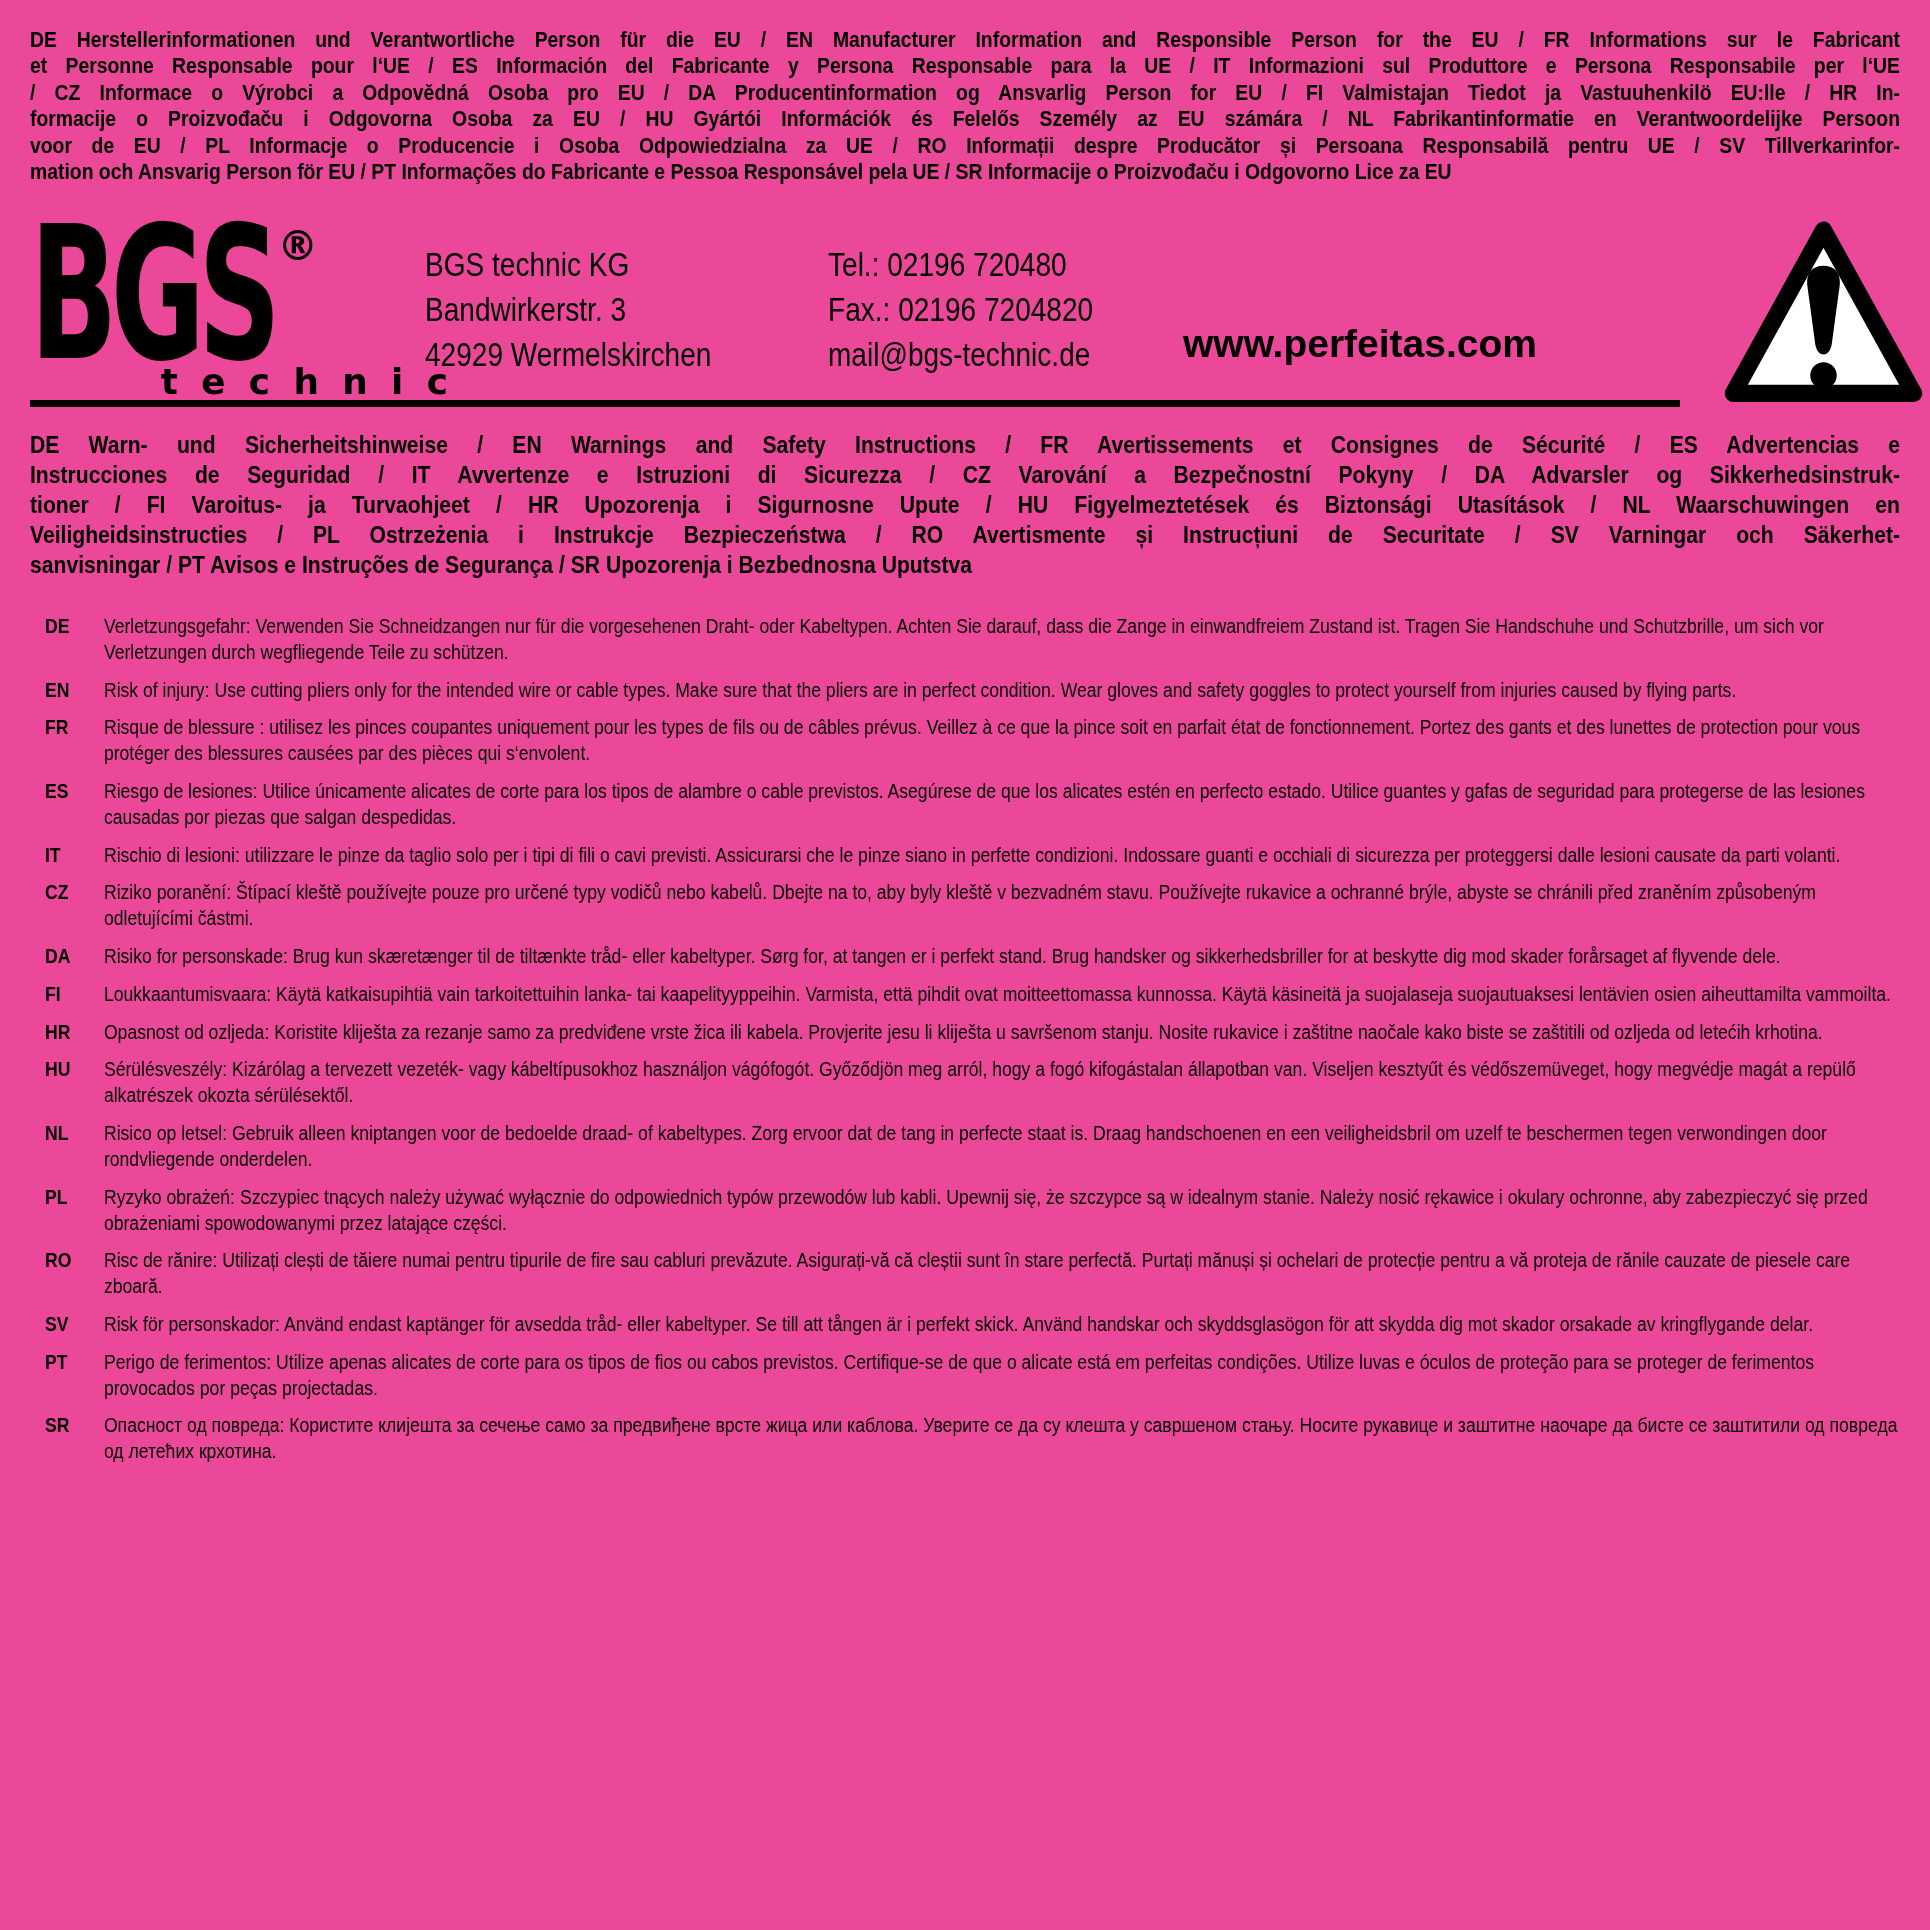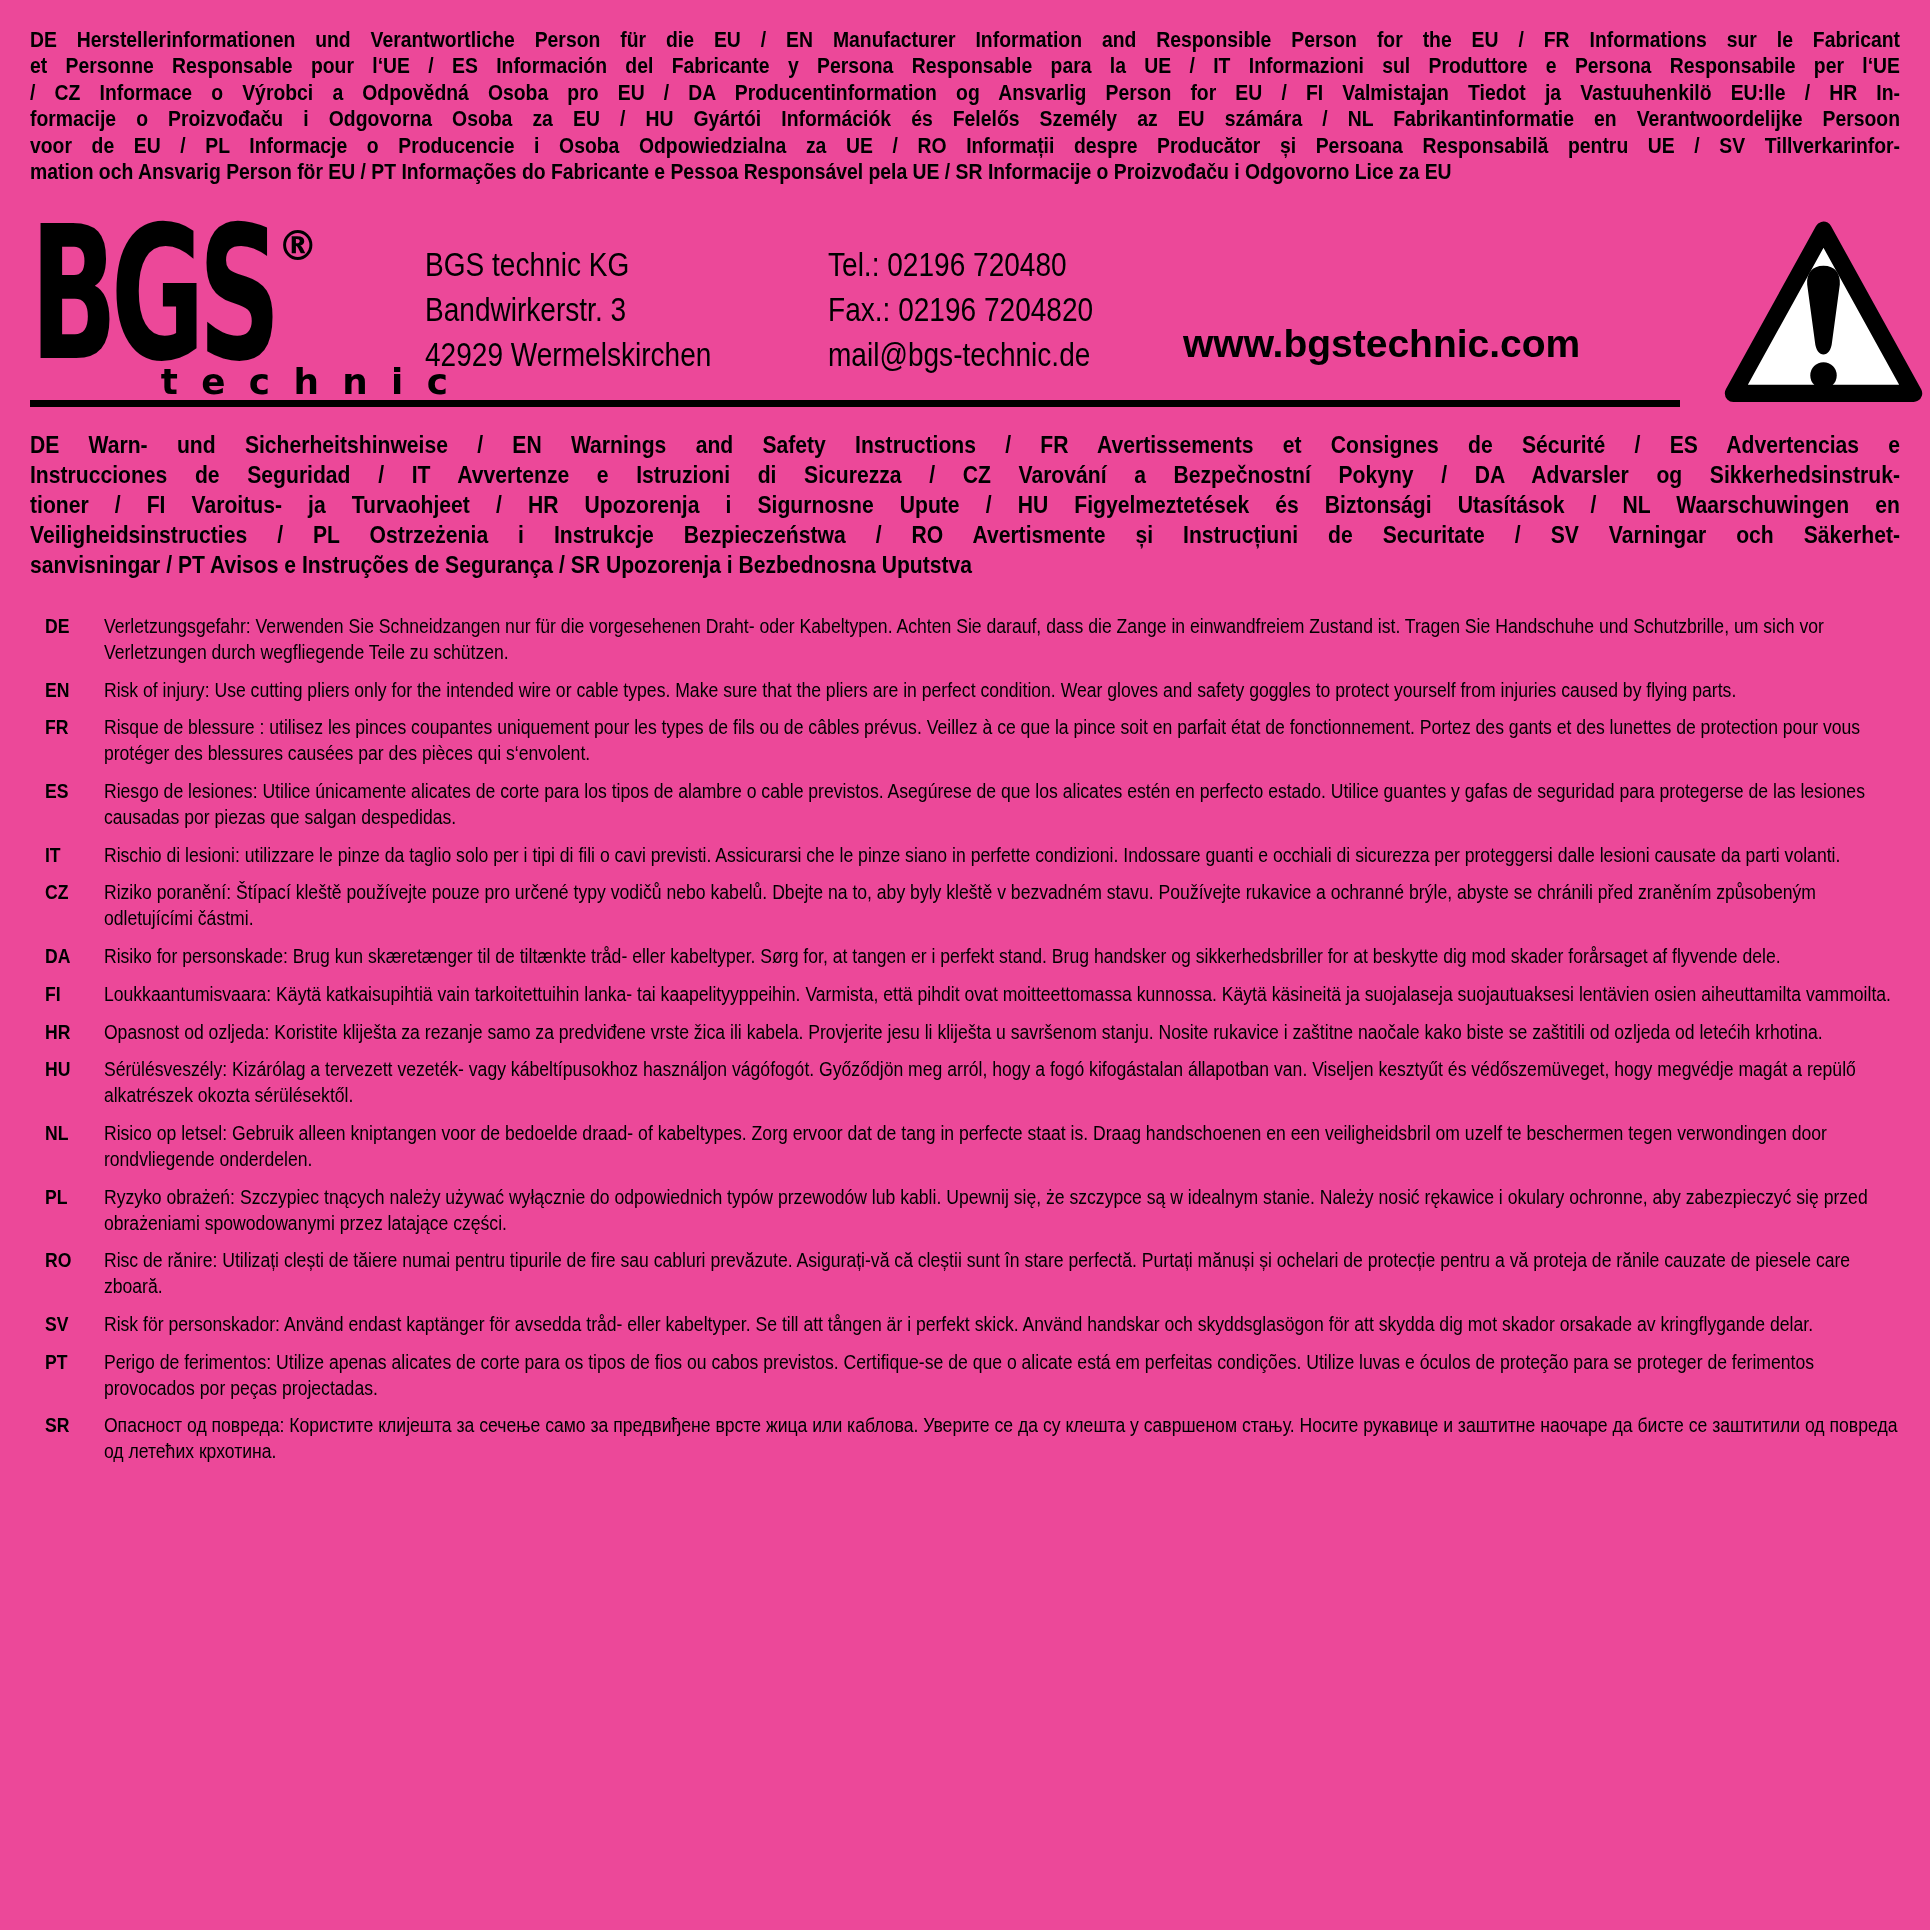--- a/index.html
+++ b/index.html
@@ -89,21 +89,21 @@
       <div>Bandwirkerstr. 3</div>
       <div>42929 Wermelskirchen</div>
     </div>
 
     <div class="contact-block">
       <div>Tel.: 02196 720480</div>
       <div>Fax.: 02196 7204820</div>
       <div>mail@bgs-technic.de</div>
     </div>
 
-    <div class="website">www.bgstechnic.com</div>
+    <div class="website">www.perfeitas.com</div>
 
     <div class="triangle-box">
       <svg width="199" height="187" viewBox="0 0 256 240">
         <path d="M128 14 L244 224 L12 224 Z" fill="#ffffff" stroke="#000000" stroke-width="22" stroke-linejoin="round"></path>
         <path d="M128 60 C143 60 150 70 149 84 L139 158 C138 169 133 174 128 174 C123 174 118 169 117 158 L107 84 C106 70 113 60 128 60 Z" fill="#000000"></path>
         <circle cx="128" cy="201" r="17" fill="#000000"></circle>
       </svg>
     </div>
 
   </div>

